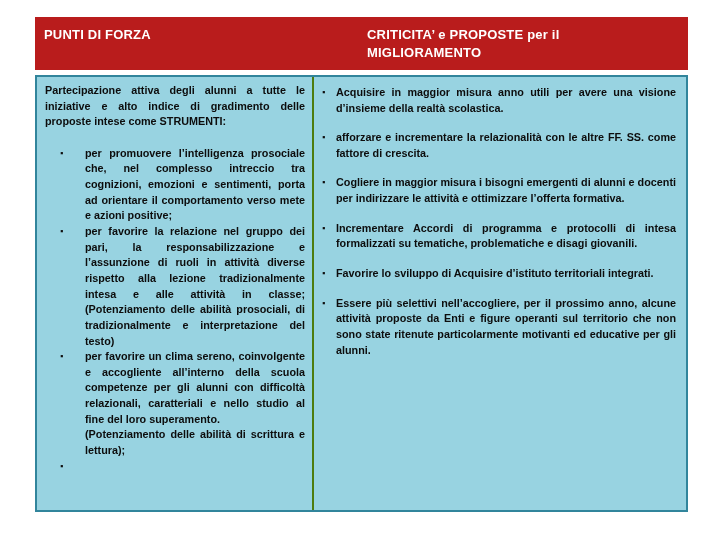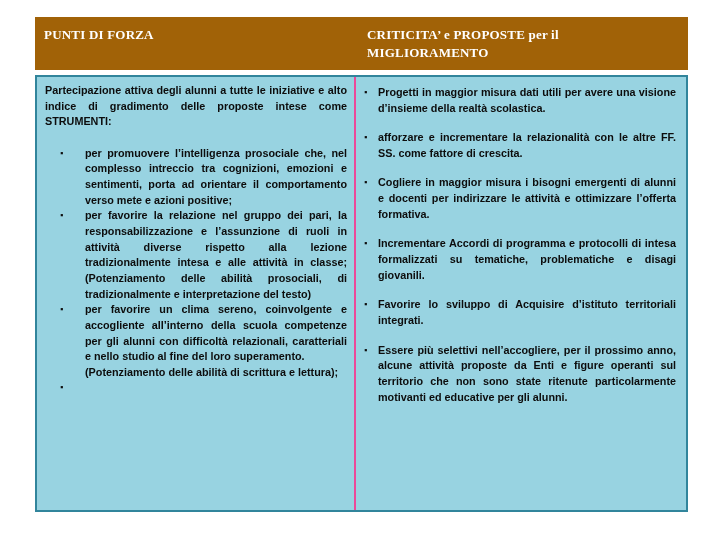--- a/index.html
+++ b/index.html
@@ -17,26 +17,25 @@
   }
   .tbl {
     position: absolute;
     left: 35px;
     top: 17px;
     width: 653px;
   }
   
   .hdr {
     display: flex;
-    background: #a16207;
+    background: #b91c1c;
     color: #ffffff;
     font-weight: bold;
     font-size: 13px;
     line-height: 1.42;
-    font-family: Liberation Serif, serif;
   }
   .hdr-cell {
     box-sizing: border-box;
     padding: 9px 10px 7px 9px;
     white-space: pre-line;
     letter-spacing: 0.2px;
   }
   .hdr-left  { width: 321px; }
   .hdr-right { flex: 1; padding-left: 11px; }
   
@@ -51,22 +50,22 @@
     font-weight: bold;
     font-size: 10.8px;
     line-height: 1.45;
     text-align: justify;
   }
   .cell {
     box-sizing: border-box;
     overflow: hidden;
   }
   .cell-left {
-    width: 319px;
-    border-right: 2px solid #ec4899;
+    width: 277px;
+    border-right: 2px solid #4d7c0f;
     padding: 6px 7px 0 8px;
   }
   .cell-right {
     flex: 1;
     padding: 8px 10px 0 8px;
   }
   .intro {
     margin: 0 0 16px 0;
   }
   .blt { display: flex; }
@@ -118,21 +117,21 @@
 (Potenziamento delle abilità di scrittura e lettura);</span>
         </div>
         <div class="blt">
           <span class="mk">▪</span>
         </div>
       </div>
 
       <div class="cell cell-right">
         <div class="blt">
           <span class="mk">▪</span>
-          <span class="tx">Progetti in maggior misura dati utili per avere una visione d’insieme della realtà scolastica.</span>
+          <span class="tx">Acquisire in maggior misura anno utili per avere una visione d’insieme della realtà scolastica.</span>
         </div>
         <div class="blt">
           <span class="mk">▪</span>
           <span class="tx">afforzare e incrementare la relazionalità con le altre FF. SS. come fattore di crescita.</span>
         </div>
         <div class="blt">
           <span class="mk">▪</span>
           <span class="tx">Cogliere in maggior misura i bisogni emergenti di alunni e docenti per indirizzare le attività e ottimizzare l’offerta formativa.</span>
         </div>
         <div class="blt">

